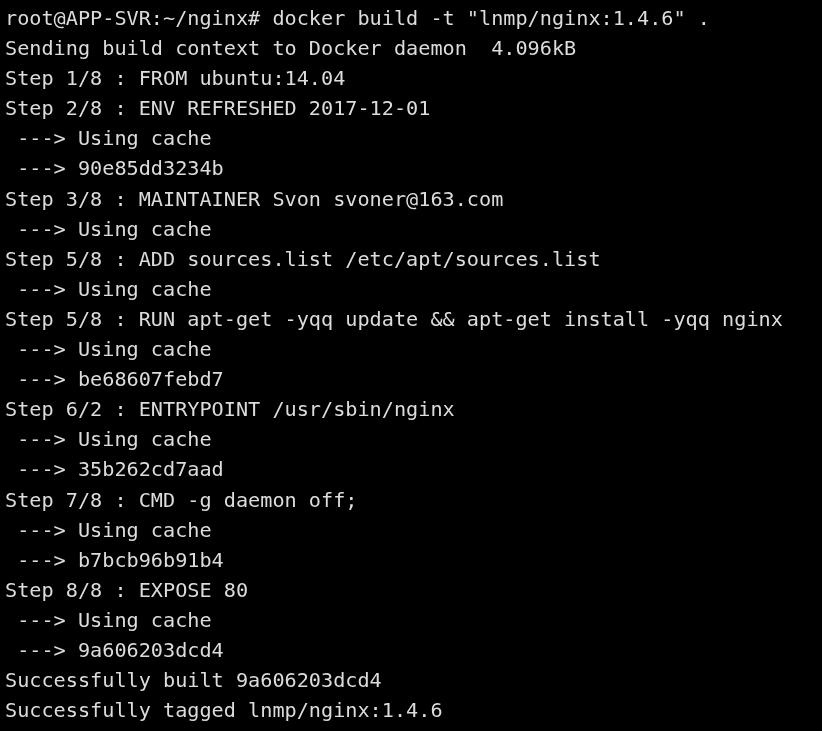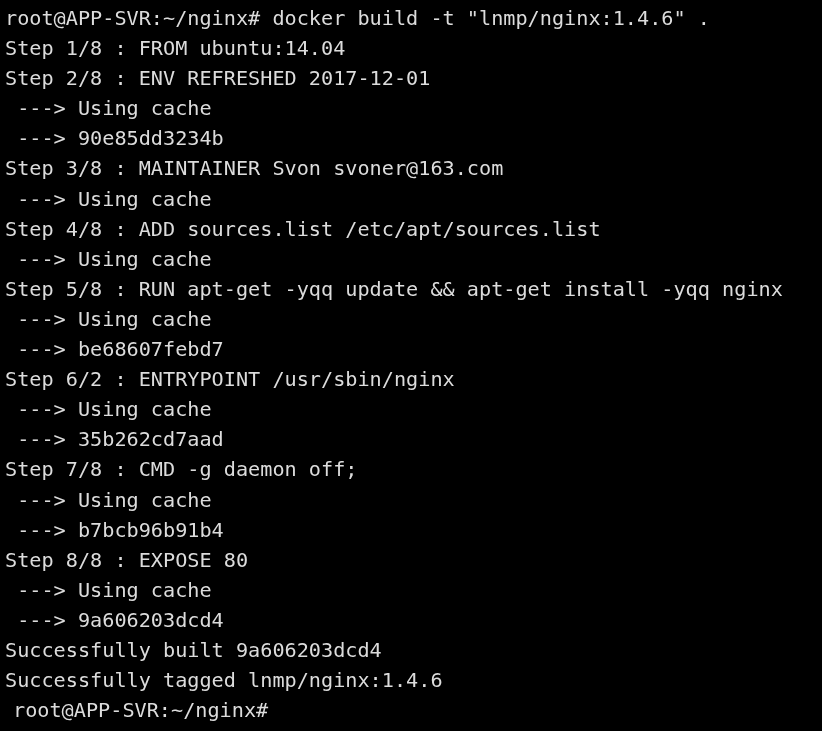--- a/index.html
+++ b/index.html
@@ -39,27 +39,28 @@
     white-space: pre;
     height: 26.1px;
     padding-left: 12px;
   }
 </style>
 </head>
 <body>
 
 <div id="terminal">
   <span class="line">root@APP-SVR:~/nginx# docker build -t "lnmp/nginx:1.4.6" .</span>
+  <span class="line">Sending build context to Docker daemon  4.096kB</span>
   <span class="line">Step 1/8 : FROM ubuntu:14.04</span>
   <span class="line">Step 2/8 : ENV REFRESHED 2017-12-01</span>
   <span class="line"> ---&gt; Using cache</span>
   <span class="line"> ---&gt; 90e85dd3234b</span>
   <span class="line">Step 3/8 : MAINTAINER Svon svoner@163.com</span>
   <span class="line"> ---&gt; Using cache</span>
-  <span class="line">Step 4/8 : ADD sources.list /etc/apt/sources.list</span>
+  <span class="line">Step 5/8 : ADD sources.list /etc/apt/sources.list</span>
   <span class="line"> ---&gt; Using cache</span>
   <span class="line">Step 5/8 : RUN apt-get -yqq update &amp;&amp; apt-get install -yqq nginx</span>
   <span class="line"> ---&gt; Using cache</span>
   <span class="line"> ---&gt; be68607febd7</span>
   <span class="line">Step 6/2 : ENTRYPOINT /usr/sbin/nginx</span>
   <span class="line"> ---&gt; Using cache</span>
   <span class="line"> ---&gt; 35b262cd7aad</span>
   <span class="line">Step 7/8 : CMD -g daemon off;</span>
   <span class="line"> ---&gt; Using cache</span>
   <span class="line"> ---&gt; b7bcb96b91b4</span>

